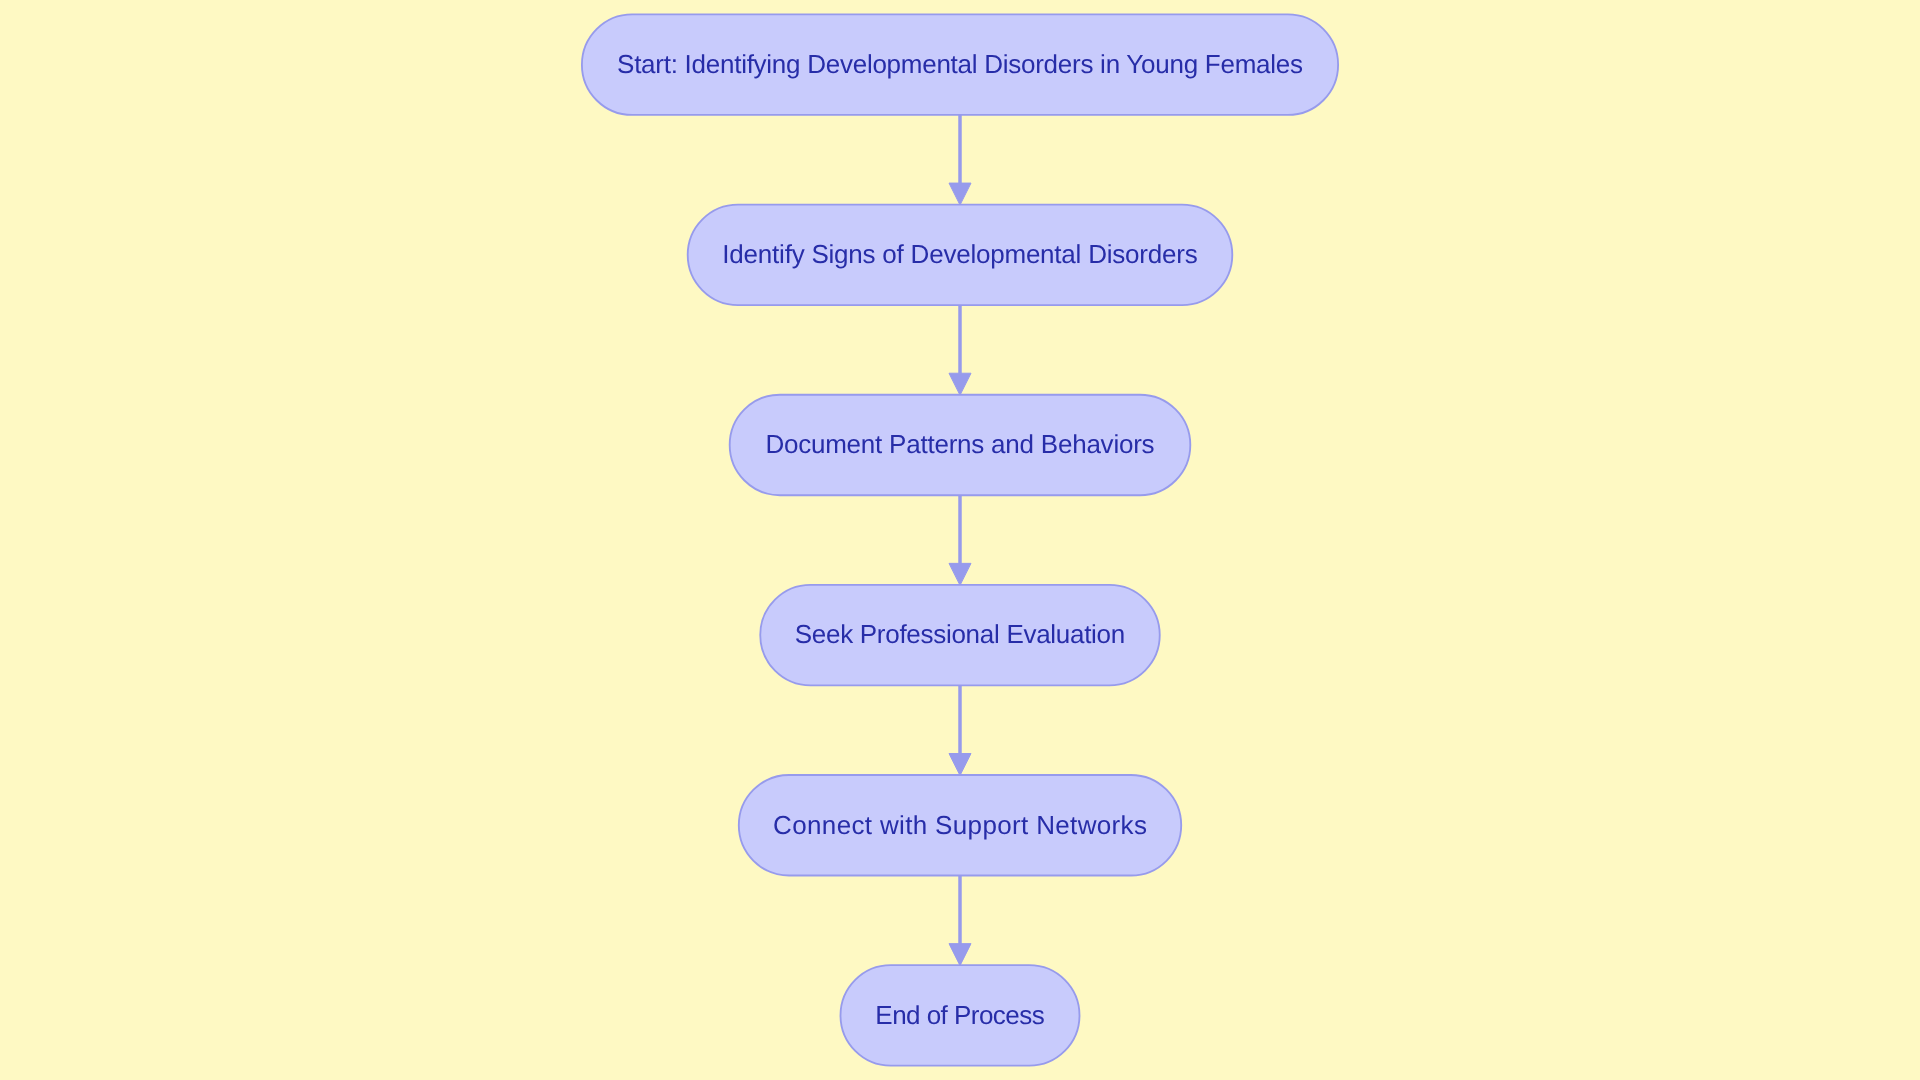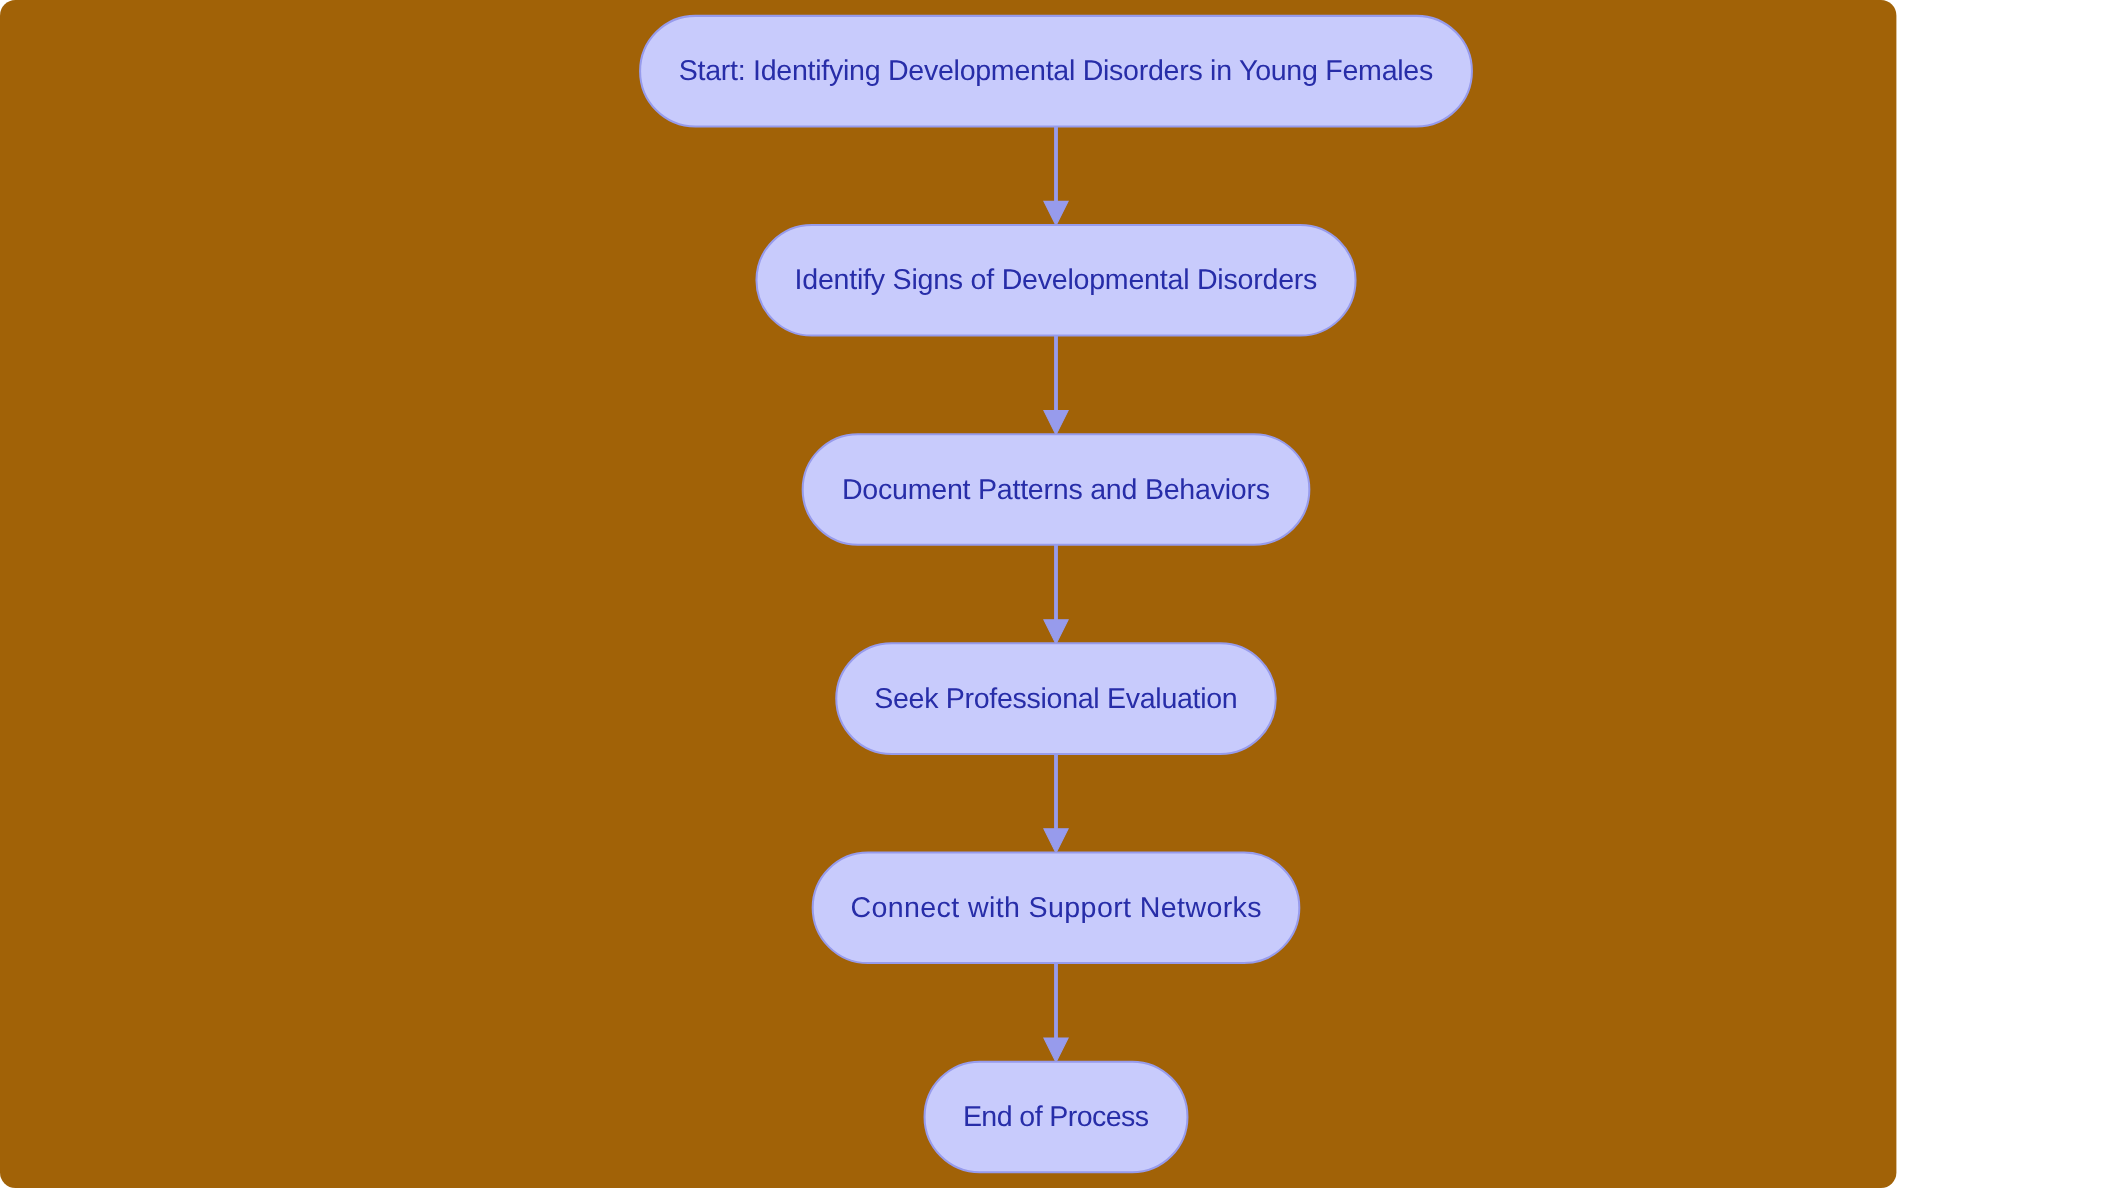--- a/index.html
+++ b/index.html
@@ -1,20 +1,20 @@
 <!DOCTYPE html>
 <html><head>
 <meta charset="utf-8">
 <title>Flowchart</title>
 <style>
   html,body{margin:0;padding:0;background:#ffffff;}
   body{width:1920px;height:1080px;overflow:hidden;
        font-family:"Liberation Sans",sans-serif;
        -webkit-font-smoothing:antialiased;text-rendering:geometricPrecision;}
-  #canvas{position:relative;width:1724px;height:1080px;background:#a16207;overflow:hidden;border-radius:14px;}
+  #canvas{position:relative;width:1920px;height:1080px;background:#fef9c3;overflow:hidden;}
   svg.flow{position:absolute;left:0;top:0;display:block;will-change:transform;}
   .node-shape{fill:#C8CBFC;stroke:#979BEC;stroke-width:1.85;}
   .node-label{font-family:"Liberation Sans",sans-serif;font-size:26px;
               fill:#272DA8;text-anchor:middle;dominant-baseline:auto;}
   .edge-line{stroke:#979BEC;stroke-width:3.5;fill:none;}
   .arrowhead-icon{fill:#979BEC;stroke:#979BEC;stroke-width:1;}
 </style>
 </head>
 <body>
 

